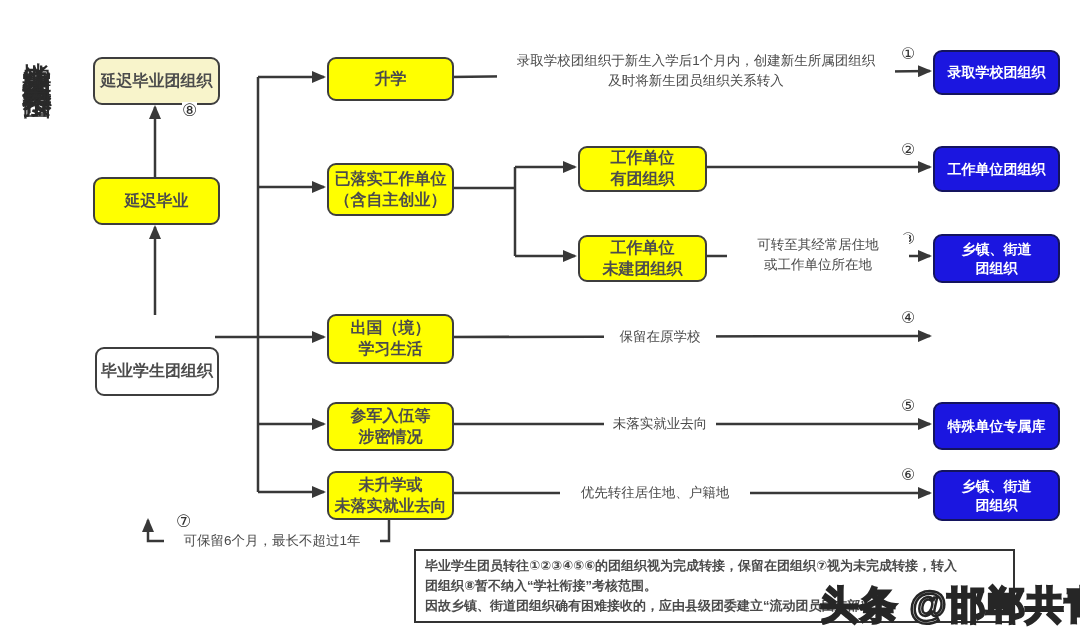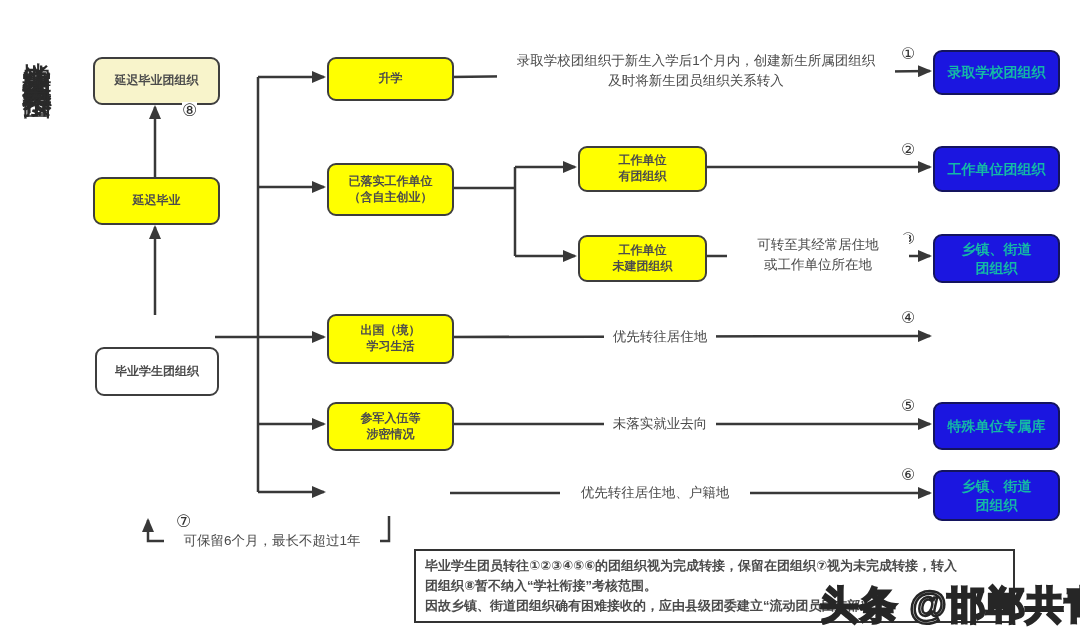--- a/index.html
+++ b/index.html
@@ -4,27 +4,27 @@
 <style>
   html,body{margin:0;padding:0;background:#fff;}
   .stage{position:relative;width:1080px;height:641px;background:#ffffff;overflow:hidden;
          font-family:"Liberation Sans","DejaVu Sans",sans-serif;}
   .title{position:absolute;left:22px;top:38px;writing-mode:vertical-lr;text-orientation:upright;
          font-family:"Liberation Serif","DejaVu Serif",serif;font-size:30px;color:#2a2a2a;
          letter-spacing:2px;line-height:1;z-index:2;}
   svg.wires{position:absolute;left:0;top:0;z-index:1;}
   .box{position:absolute;z-index:2;border:2px solid #3e3e3e;border-radius:9px;
        display:flex;align-items:center;justify-content:center;text-align:center;
-       font-size:12px;font-weight:700;color:#4c4c4c;line-height:1.3;}
+       font-size:16px;font-weight:700;color:#4c4c4c;line-height:1.3;}
   .lbl{white-space:pre-line;}
   .yellow{background:#ffff00;}
   .cream{background:#f8f4cb;}
   .whitebox{background:#ffffff;margin-top:32px;}
   .cyan{background:#2bc0d6;color:#3a3a3a;font-size:13px;}
-  .blue{background:#1b16e0;border-color:#14145e;color:#14b8a6;font-size:14px;}
+  .blue{background:#1b16e0;border-color:#14145e;color:#ffffff;font-size:14px;}
   .circ{position:absolute;z-index:2;font-size:16px;color:#333;font-weight:400;background:#fff;line-height:1;}
   .ann{position:absolute;z-index:2;background:#fff;text-align:center;font-size:13.5px;font-weight:400;
        color:#4a4a4a;line-height:1.5;white-space:pre-line;padding:0 3px;}
   .note{position:absolute;z-index:3;left:414px;top:549px;width:601px;border:2.5px solid #333;
         background:#fff;font-size:13px;font-weight:700;color:#4a4a4a;line-height:1.55;
         padding:5px 9px;white-space:pre-line;box-sizing:border-box;}
   .watermark{position:absolute;z-index:6;left:820px;top:580px;font-size:38px;font-weight:700;
         letter-spacing:1px;color:#ffffff;-webkit-text-stroke:2.5px #262626;white-space:nowrap;
         font-family:"Liberation Sans","DejaVu Sans",sans-serif;}
 </style>
@@ -102,20 +102,24 @@
   <div class="box yellow" style="left:327px;top:314px;width:123px;height:46px">
     <span class="lbl">出国（境）
 学习生活</span>
   </div>
 
   <div class="box yellow" style="left:327px;top:402px;width:123px;height:45px">
     <span class="lbl">参军入伍等
 涉密情况</span>
   </div>
 
+  <div class="box yellow" style="left:327px;top:471px;width:123px;height:45px">
+    <span class="lbl">未升学或
+未落实就业去向</span>
+  </div>
 
   <div class="circ" style="left:901px;top:46px">①</div>
   <div class="box blue" style="left:933px;top:50px;width:123px;height:41px">
     <span class="lbl">录取学校团组织</span>
   </div>
 
   <div class="circ" style="left:901px;top:142px">②</div>
   <div class="box blue" style="left:933px;top:146px;width:123px;height:42px">
     <span class="lbl">工作单位团组织</span>
   </div>
@@ -136,21 +140,21 @@
   <div class="circ" style="left:901px;top:467px">⑥</div>
   <div class="box blue" style="left:933px;top:470px;width:123px;height:47px">
     <span class="lbl">乡镇、街道
 团组织</span>
   </div>
 
   <div class="ann" style="left:497px;top:51px;width:392px">录取学校团组织于新生入学后1个月内，创建新生所属团组织
 及时将新生团员组织关系转入</div>
   <div class="ann" style="left:727px;top:235px;width:176px">可转至其经常居住地
 或工作单位所在地</div>
-  <div class="ann" style="left:604px;top:327px;width:106px">优先转往居住地</div>
+  <div class="ann" style="left:604px;top:327px;width:106px">保留在原学校</div>
   <div class="ann" style="left:604px;top:414px;width:106px">未落实就业去向</div>
   <div class="ann" style="left:560px;top:483px;width:184px">优先转往居住地、户籍地</div>
   <div class="ann" style="left:164px;top:531px;width:210px">可保留6个月，最长不超过1年</div>
 
   <div class="note">毕业学生团员转往①②③④⑤⑥的团组织视为完成转接，保留在团组织⑦视为未完成转接，转入
 团组织⑧暂不纳入“学社衔接”考核范围。
 因故乡镇、街道团组织确有困难接收的，应由县级团委建立“流动团员团支部”</div>
 
   <div class="watermark">头条 @邯郸共青团</div>
 

